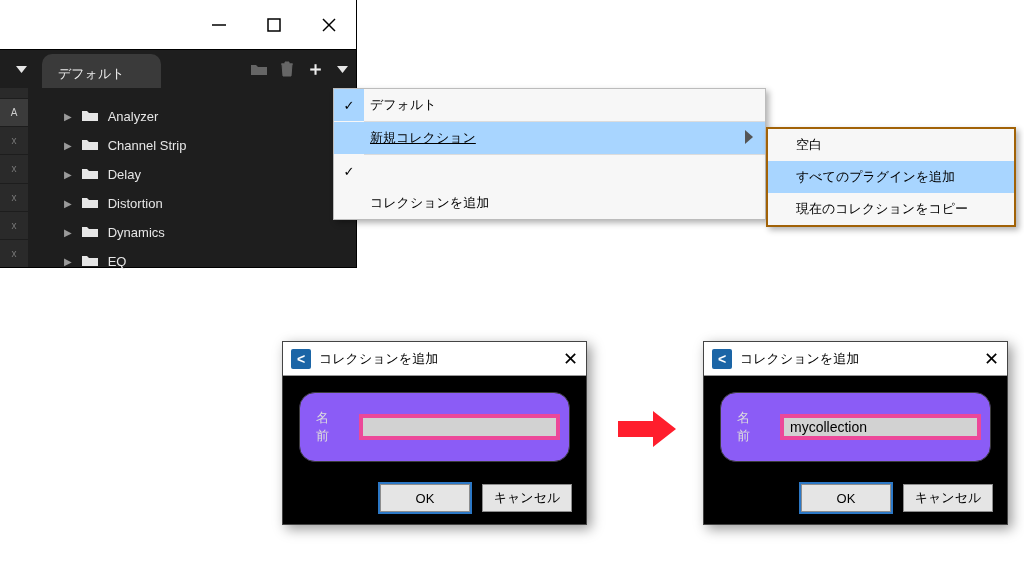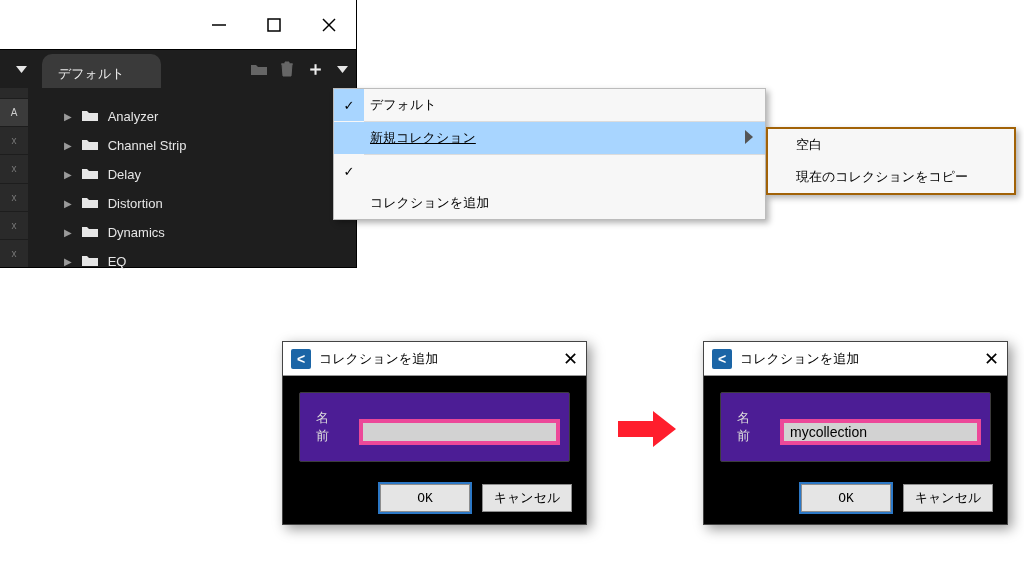--- a/index.html
+++ b/index.html
@@ -166,41 +166,40 @@
     width:20px;height:20px;background:#1b65a6;color:#fff;
     display:flex;align-items:center;justify-content:center;
     font-weight:bold;font-size:14px;border-radius:2px;
   }
   .dlg-tb .x { margin-left:auto; font-size:18px; color:#000; }
   .dlg-body {
     background: #000;
     padding: 16px 16px 12px;
   }
   .field-row {
-    display:flex; align-items:flex-end;
-    background:#4c1d95;
+    display:flex; align-items:center;
+    background:#8b5cf6;
     border:1px solid #3c3c3c;
-    border-radius:2px;
+    border-radius:16px;
     padding: 16px 16px;
     gap: 30px;
   }
   .field-input {
     flex:1;
     height:26px;
     background:#d2d2d2;
     border:4px solid #ec4899;
     color:#000;
     padding:0 6px;
     font-size:14px;
   }
   .dlg-footer {
     padding: 10px 14px 12px;
     display:flex; justify-content:flex-end; gap:12px;
     background:#000;
-    font-family:Liberation Mono, monospace;
   }
   .btn {
     width: 90px; height: 28px;
     background:#e5e5e5; color:#000;
     border:1px solid #8d8d8d;
     display:flex;align-items:center;justify-content:center;
     font-size:13px;
   }
   .btn.primary { outline: 2px solid #2c78c6; }
 
@@ -340,20 +339,23 @@
   </div>
   <div class="m-item">
     <span>コレクションを追加</span>
   </div>
 </div>
 
 <div class="menu2">
   <div class="m2-item">
     <span>空白</span>
   </div>
+  <div class="m2-item hi">
+    <span>すべてのプラグインを追加</span>
+  </div>
   <div class="m2-item">
     <span>現在のコレクションをコピー</span>
   </div>
 </div>
 
 <div class="dialog" style="left:282px; top:341px;">
   <div class="dlg-tb">
     <span class="appico">&lt;</span>
     <span>コレクションを追加</span>
     <span class="x">✕</span>

